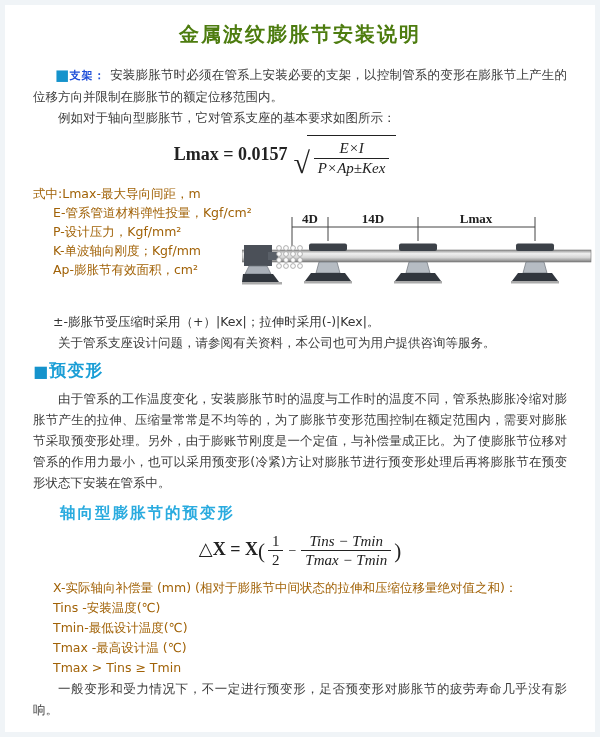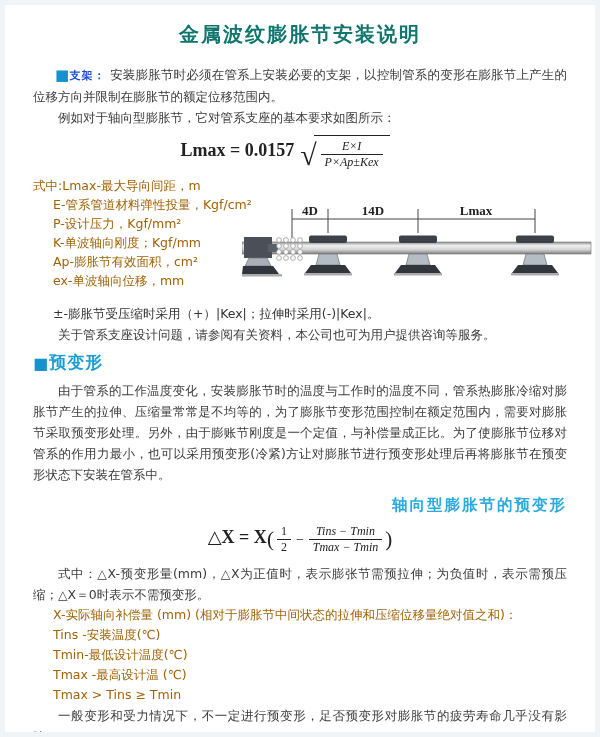--- a/index.html
+++ b/index.html
@@ -6,38 +6,38 @@
   body{
     width:600px;height:737px;overflow:hidden;
     background:#f0f4f7;
     font-family:"DejaVu Sans","Liberation Sans",sans-serif;
   }
   .page{
     margin:5px;background:#ffffff;height:727px;box-sizing:border-box;
     padding:8px 28px 0 28px;overflow:hidden;position:relative;color:#333;
   }
   .doc-title{
-    text-align:center;font-size:20px;font-weight:bold;color:#0f766e;
+    text-align:center;font-size:20px;font-weight:bold;color:#4d7c0f;
     letter-spacing:2px;margin:8px 0 16px 0;
   }
   .body-text{font-size:12.5px;line-height:21px;margin:0;text-align:justify;color:#3b3b3b;}
   .indent{text-indent:2em;}
   .sq{color:#1593cc;font-size:15px;vertical-align:-1px;}
   .inline-head{color:#1d4ed8;font-size:11px;font-weight:bold;letter-spacing:1px;}
   .section-head{font-size:17px;font-weight:bold;color:#1a9ed6;letter-spacing:1px;margin:6px 0 6px 0;}
   .sub-head{font-size:15.5px;font-weight:bold;color:#2aabdf;letter-spacing:2px;margin:10px 0 4px 0;}
-  .sub-head.axial{margin-left:27px;text-align:right;}
+  .sub-head.axial{margin-left:27px;}
 
   
   .formula{text-align:center;font-family:"Liberation Serif","DejaVu Serif",serif;
     color:#222;margin:8px 0;}
   .f-lhs{font-weight:bold;font-size:18px;}
   .f-var{font-style:italic;}
   .frac{display:inline-flex;flex-direction:column;text-align:center;vertical-align:middle;
-    font-size:12px;line-height:1.25;margin:0 3px;}
+    font-size:15px;line-height:1.25;margin:0 3px;}
   .frac .fr-num{border-bottom:1px solid #222;padding:0 4px;}
   .frac .fr-den{padding:0 4px;}
   .sqrt{display:inline-flex;align-items:stretch;vertical-align:middle;margin-left:6px;}
   .rad-sign{font-size:30px;line-height:1;font-weight:normal;align-self:flex-end;margin-right:-3px;}
   .radicand{border-top:1.5px solid #222;padding:3px 4px 0 4px;display:inline-block;}
   .paren{font-size:21px;vertical-align:middle;font-weight:normal;}
   .f-op{font-size:14px;vertical-align:middle;margin:0 2px;}
 
   
   .defs{font-size:12.5px;line-height:19px;color:#a16207;}
@@ -69,21 +69,20 @@
       </span>
   </div>
 
   <div class="def-block">
     <div class="defs">
       <div class="def-line">式中:Lmax-最大导向间距，m</div>
       <div class="def-line sub">E-管系管道材料弹性投量，Kgf/cm²</div>
       <div class="def-line sub">P-设计压力，Kgf/mm²</div>
       <div class="def-line sub">K-单波轴向刚度；Kgf/mm</div>
       <div class="def-line sub">Ap-膨胀节有效面积，cm²</div>
-      <div class="def-line sub">ex-单波轴向位移，mm</div>
     </div>
 
     <svg class="pipe-diagram" viewBox="0 0 350 96">
       <defs>
         <linearGradient id="pipeGrad" x1="0" y1="0" x2="0" y2="1">
           <stop offset="0" stop-color="#8f8f8f"></stop>
           <stop offset="0.3" stop-color="#efefef"></stop>
           <stop offset="0.62" stop-color="#d6d6d6"></stop>
           <stop offset="1" stop-color="#7d7d7d"></stop>
         </linearGradient>
@@ -162,21 +161,20 @@
   <div class="formula">
     <span class="f-lhs">△X = X</span><span class="paren">(</span><span class="frac">
         <span class="fr-num">1</span>
         <span class="fr-den">2</span>
       </span><span class="f-op">−</span><span class="frac">
         <span class="fr-num f-var">Tins − Tmin</span>
         <span class="fr-den f-var">Tmax − Tmin</span>
       </span><span class="paren">)</span>
   </div>
 
-  <p class="body-text indent">式中：△X-预变形量(mm)，△X为正值时，表示膨张节需预拉伸；为负值时，表示需预压缩；△X＝0时表示不需预变形。</p>
 
   <div class="defs" style="line-height:20px;">
     <div class="def-line sub">X-实际轴向补偿量 (mm) (相对于膨胀节中间状态的拉伸和压缩位移量绝对值之和)：</div>
     <div class="def-line sub">Tins -安装温度(℃)</div>
     <div class="def-line sub">Tmin-最低设计温度(℃)</div>
     <div class="def-line sub">Tmax -最高设计温 (℃)</div>
     <div class="def-line sub">Tmax &gt; Tins ≥ Tmin</div>
   </div>
 
   <p class="body-text indent">一般变形和受力情况下，不一定进行预变形，足否预变形对膨胀节的疲劳寿命几乎没有影响。</p>

